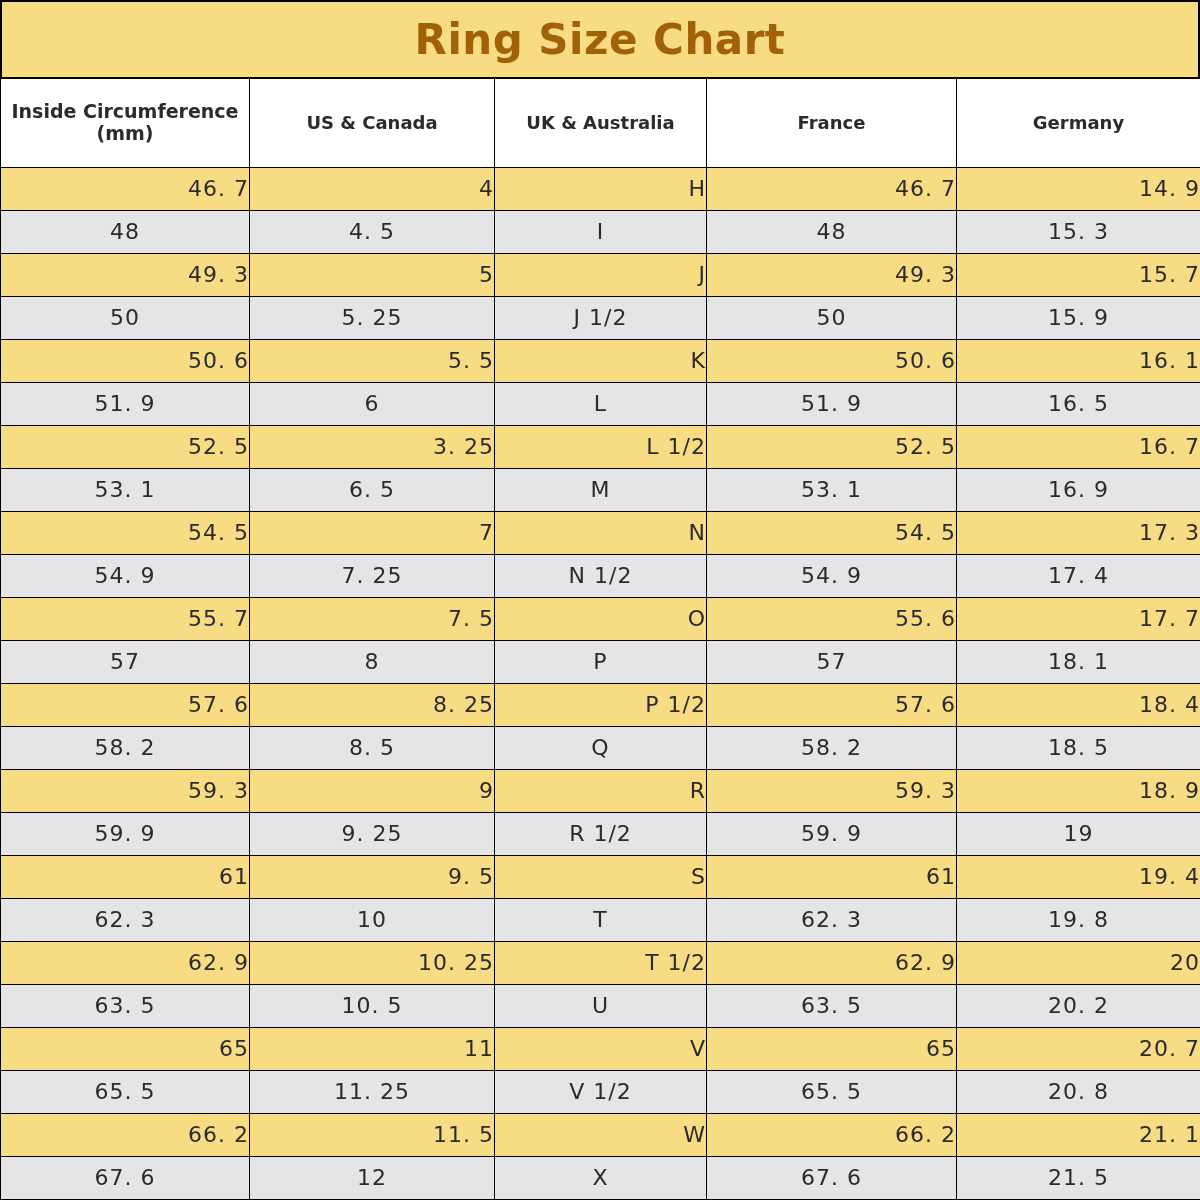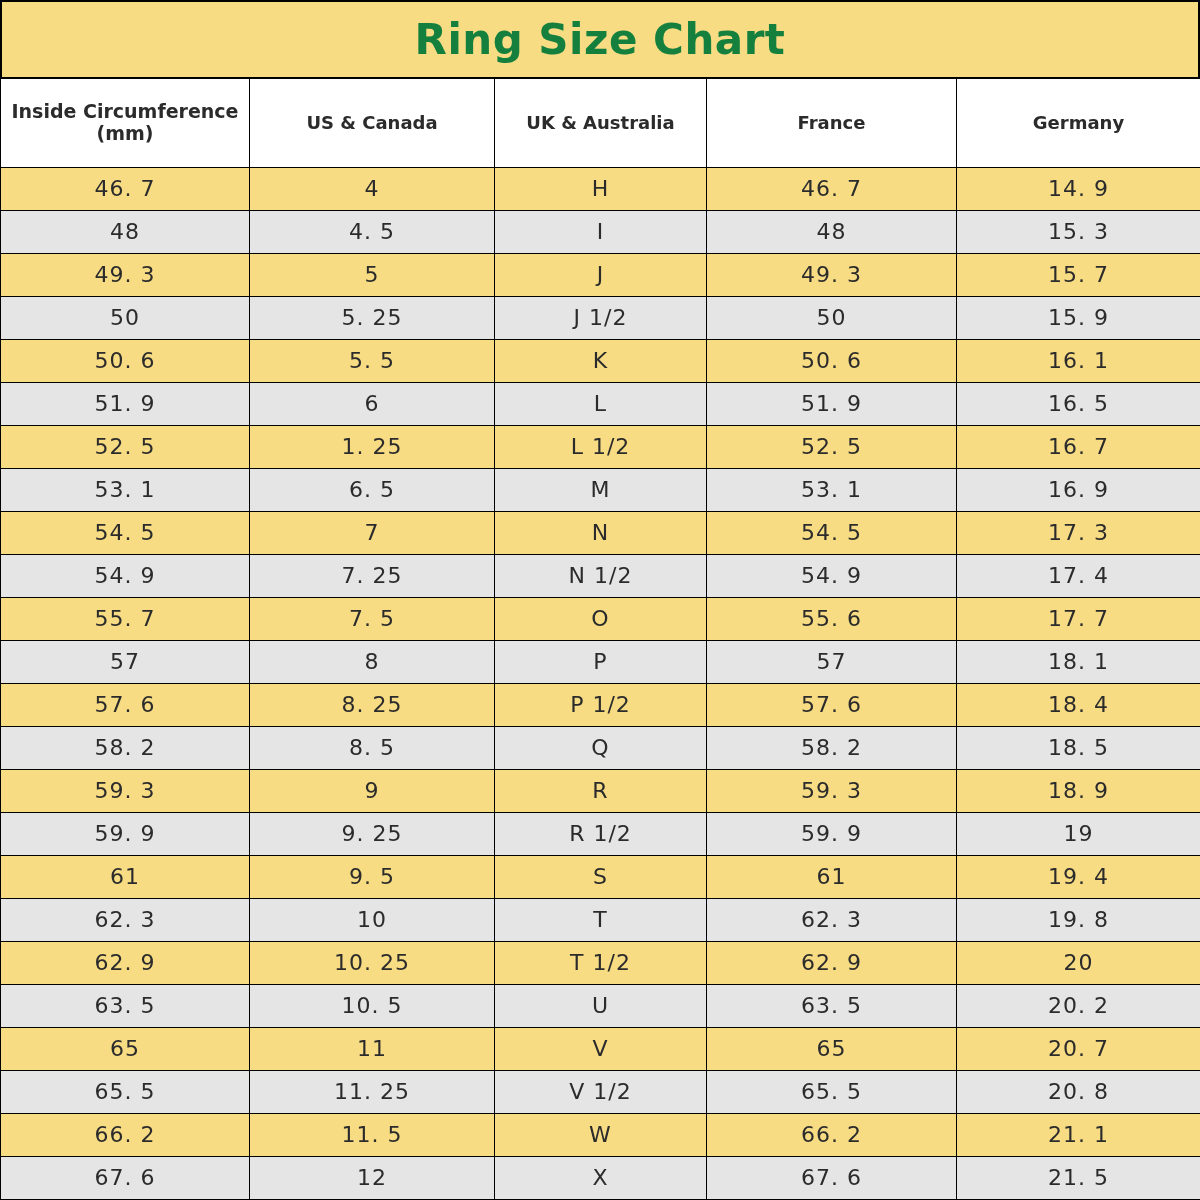--- a/index.html
+++ b/index.html
@@ -27,21 +27,21 @@
     border-bottom: 1px solid #000000;
     box-sizing: border-box;
     height: 96px;
     display: flex;
     align-items: center;
     justify-content: center;
   }
   .title-bar .title-text {
     font-size: 42px;
     font-weight: bold;
-    color: #15803d;
+    color: #a16207;
     letter-spacing: 0.5px;
   }
   table.size-table {
     border-collapse: collapse;
     width: 1200px;
     table-layout: fixed;
     font-size: 21px;
   }
   table.size-table col.c1 { width: 249px; }
   table.size-table col.c2 { width: 245px; }
@@ -63,20 +63,21 @@
     background: #ffffff;
     font-weight: bold;
     font-size: 18px;
     color: #2b2b2b;
   }
   table.size-table th.small {
     font-size: 19px;
   }
   table.size-table tbody tr.odd td {
     background: #f7dc84;
+    text-align: right;
   }
   table.size-table tbody tr.even td {
     background: #e5e5e5;
   }
   table.size-table tbody td {
     font-size: 22px;
     color: #2b2b2b;
     letter-spacing: 1px;
   }
   .outer-border-left { border-left: 2px solid #000; }
@@ -159,21 +160,21 @@
       </tr>
       <tr class="even">
         <td class="outer-border-left">51. 9</td>
         <td>6</td>
         <td>L</td>
         <td>51. 9</td>
         <td class="outer-border-right">16. 5</td>
       </tr>
       <tr class="odd">
         <td class="outer-border-left">52. 5</td>
-        <td>1. 25</td>
+        <td>3. 25</td>
         <td>L  1/2</td>
         <td>52. 5</td>
         <td class="outer-border-right">16. 7</td>
       </tr>
       <tr class="even">
         <td class="outer-border-left">53. 1</td>
         <td>6. 5</td>
         <td>M</td>
         <td>53. 1</td>
         <td class="outer-border-right">16. 9</td>

